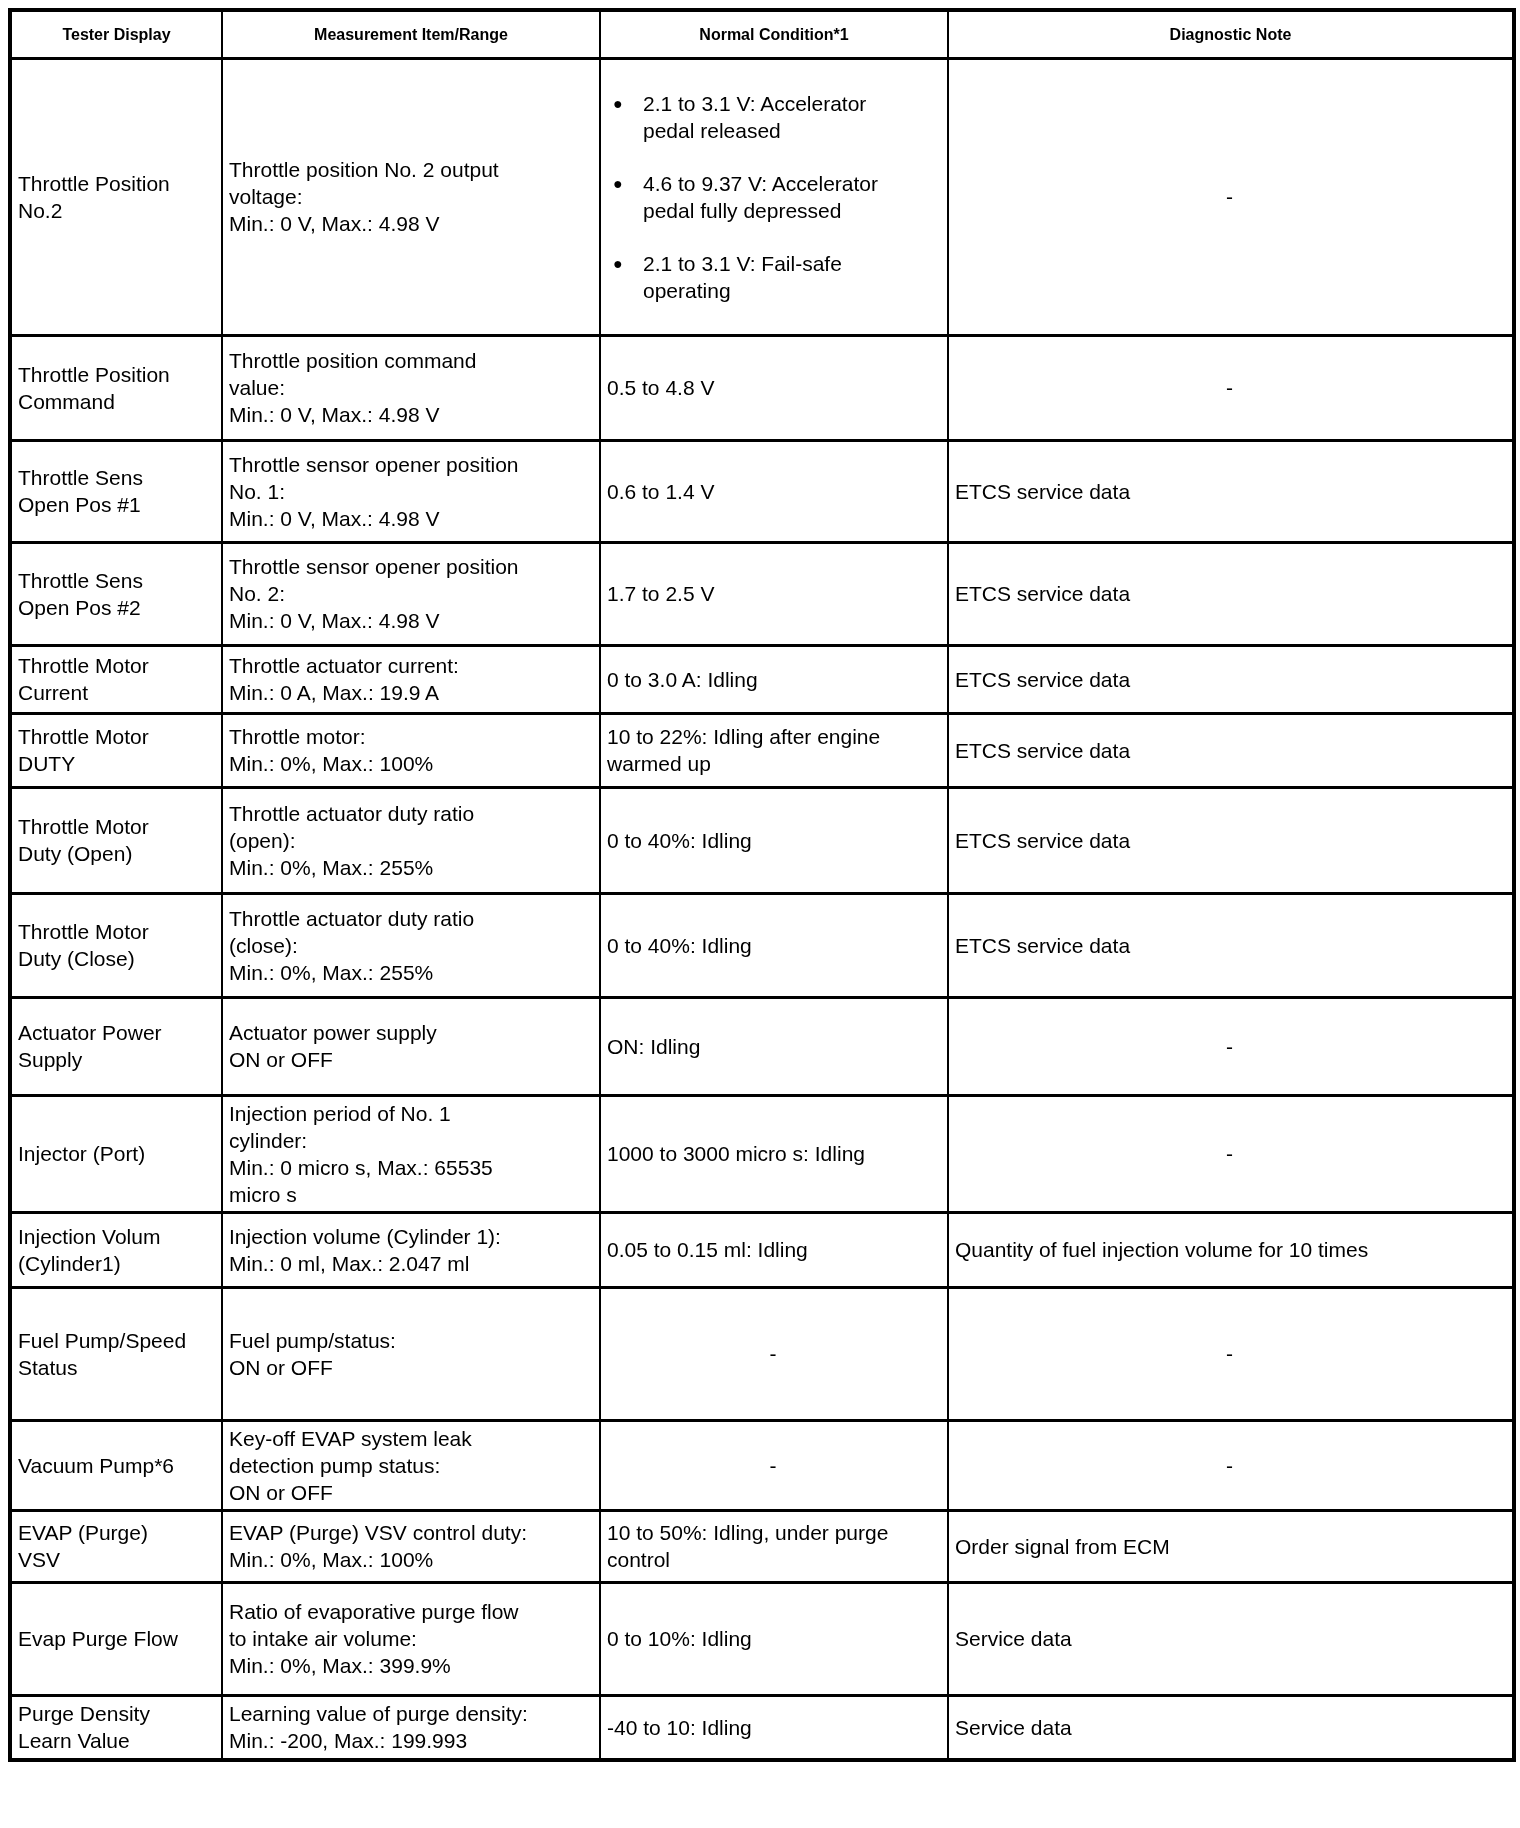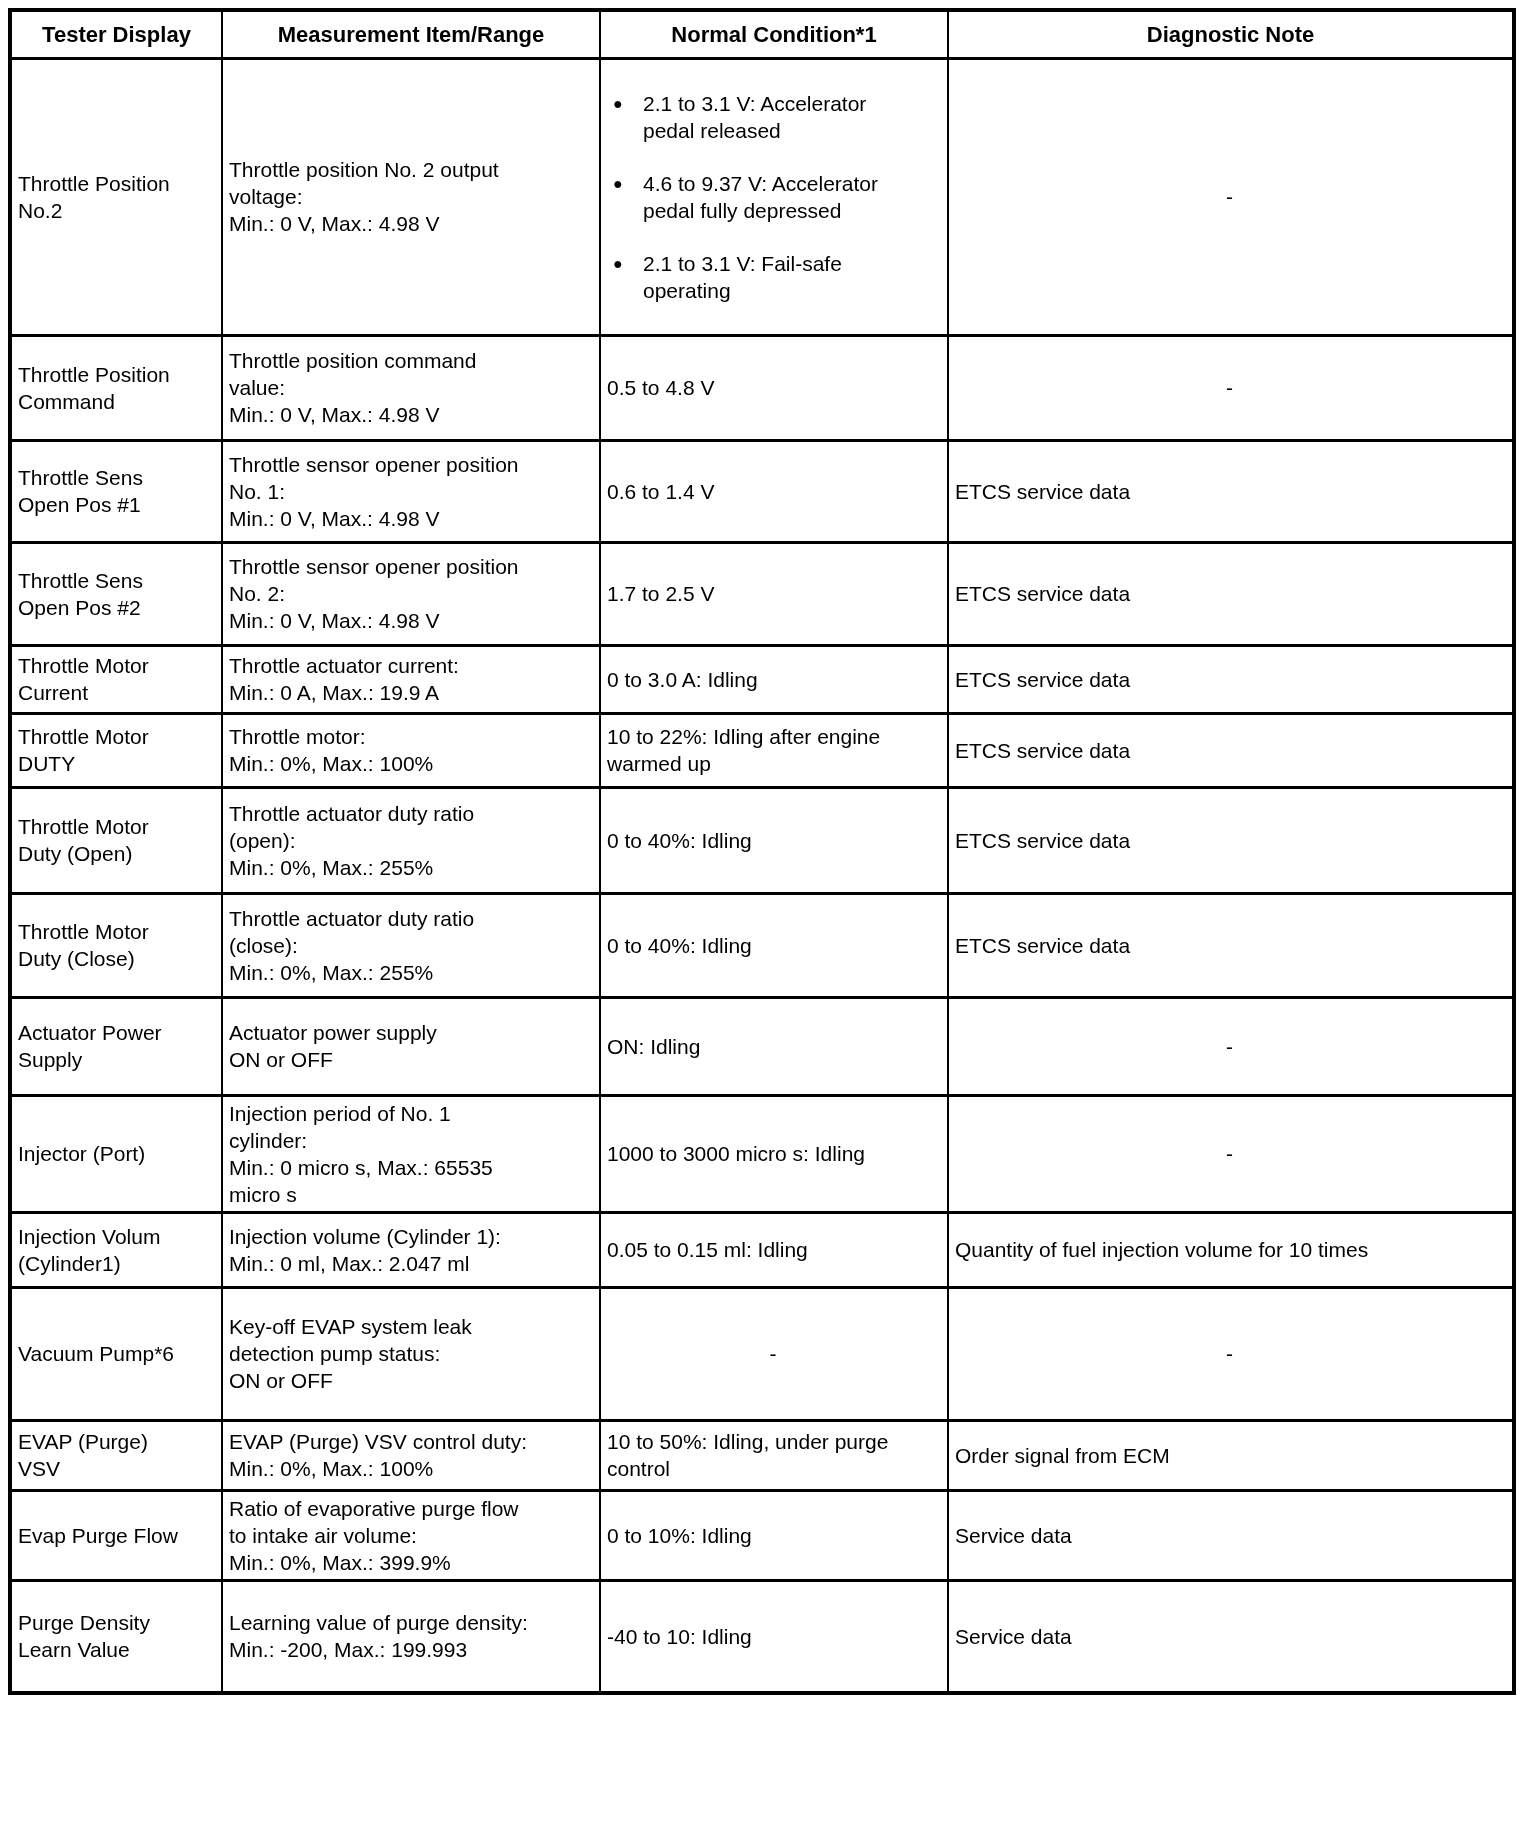--- a/index.html
+++ b/index.html
@@ -29,21 +29,21 @@
     border-bottom: 3px solid #000000;
     vertical-align: middle;
     font-size: 21px;
     line-height: 27px;
     padding: 3px 8px 3px 6px;
     overflow: hidden;
     box-sizing: border-box;
   }
   th {
     font-weight: bold;
-    font-size: 22px;
+    font-size: 16px;
     text-align: center;
     padding: 6px 4px;
   }
   td {
     white-space: pre-line;
     text-align: left;
   }
   td.dash-cell {
     text-align: center;
     white-space: normal;
@@ -209,20 +209,28 @@
       </tr>
       <tr>
         <td>Injection Volum
 (Cylinder1)</td>
         <td>Injection volume (Cylinder 1):
 Min.: 0 ml, Max.: 2.047 ml</td>
         <td>0.05 to 0.15 ml: Idling</td>
         <td>Quantity of fuel injection volume for 10 times</td>
       </tr>
       <tr>
+        <td>Fuel Pump/Speed
+Status</td>
+        <td>Fuel pump/status:
+ON or OFF</td>
+        <td class="dash-cell">-</td>
+        <td class="dash-cell">-</td>
+      </tr>
+      <tr>
         <td>Vacuum Pump*6</td>
         <td>Key-off EVAP system leak
 detection pump status:
 ON or OFF</td>
         <td class="dash-cell">-</td>
         <td class="dash-cell">-</td>
       </tr>
       <tr>
         <td>EVAP (Purge)
 VSV</td>

